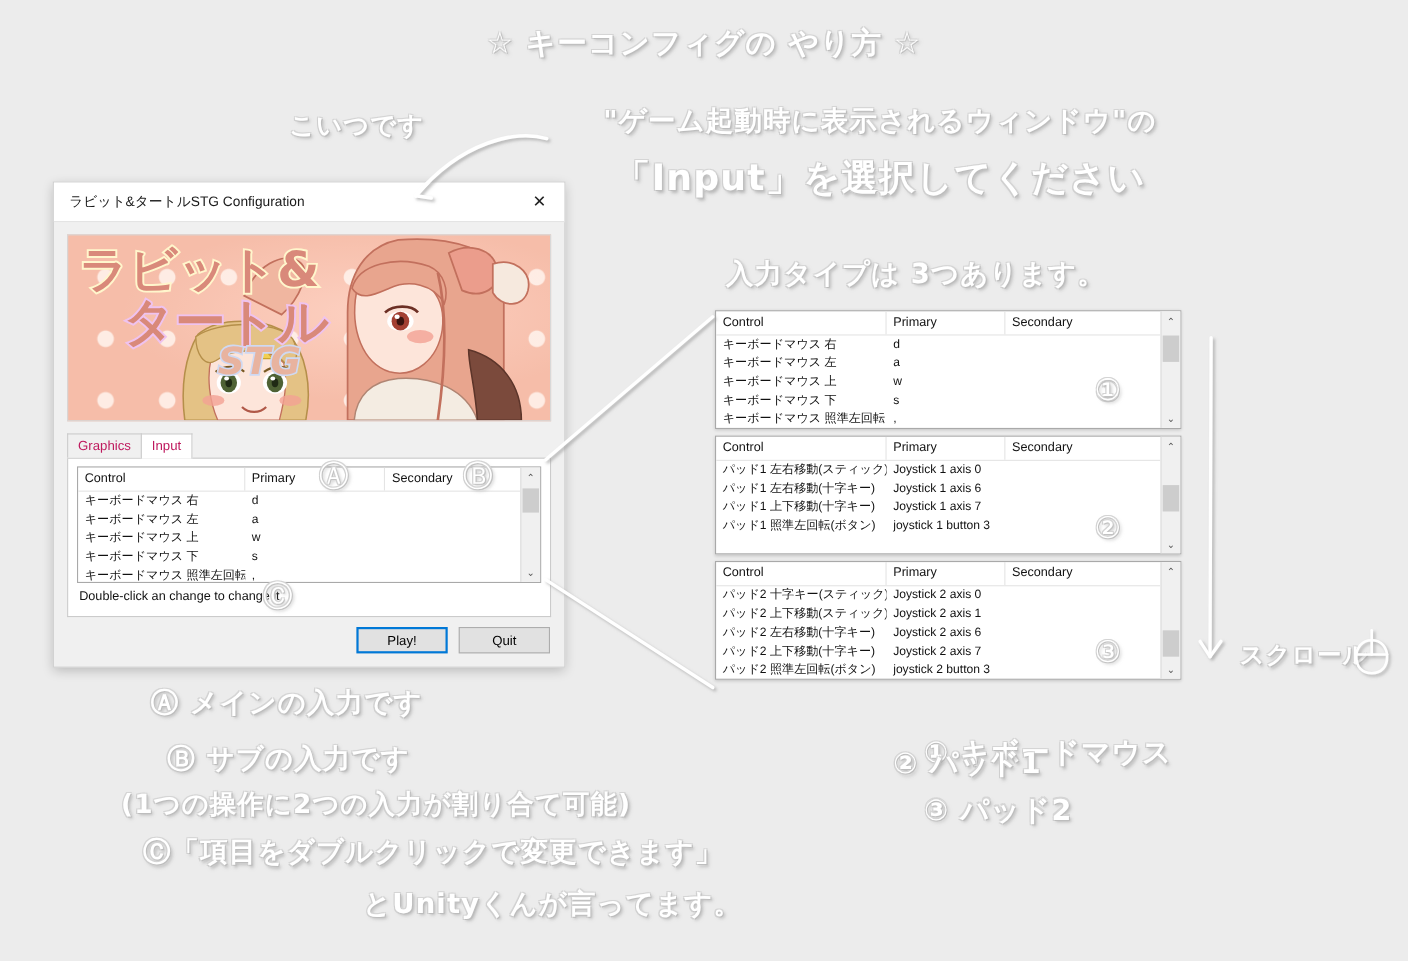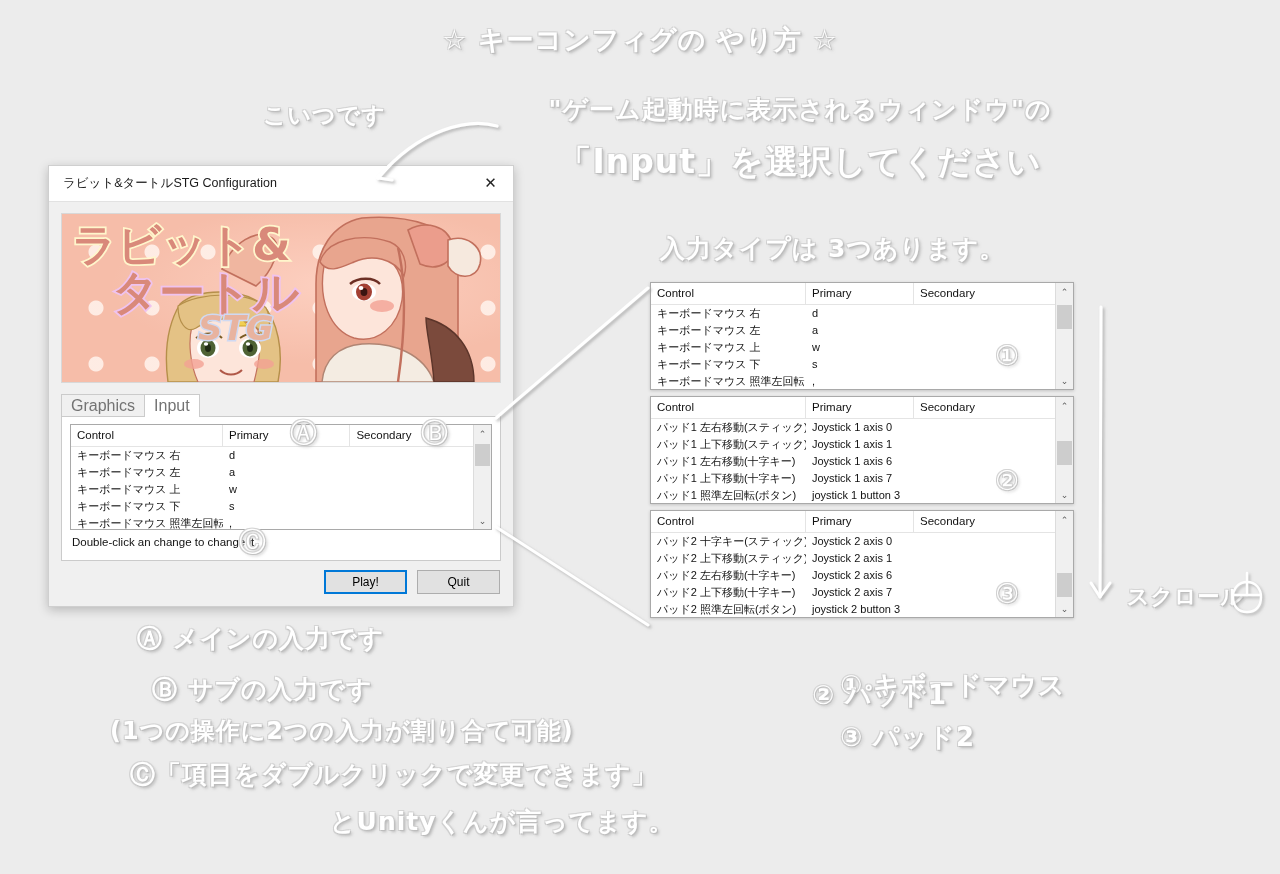--- a/index.html
+++ b/index.html
@@ -68,21 +68,21 @@
     position:absolute;left:6px;top:2px;width:260px;height:130px;
   }
   .char{position:absolute;}
 
   
   #tabstrip{
     margin:11px 12px 0 12px;height:22px;display:flex;align-items:flex-end;
     border-bottom:1px solid #cbcbcb;position:relative;z-index:2;
   }
   .tab{
-    font-size:16px;color:#737373;padding:3px 9px 3px 9px;
+    font-size:12px;color:#be185d;padding:3px 9px 3px 9px;
     border:1px solid #cbcbcb;background:#f0f0f0;margin-right:-1px;
     border-bottom:none;line-height:15px;
   }
   .tab.active{background:#fff;position:relative;top:1px;padding-bottom:4px;}
 
   
   #tabpane{
     margin:0 12px;background:#fff;border:1px solid #cbcbcb;border-top:none;
     height:144px;box-sizing:border-box;padding:7px 8px 0 8px;position:relative;
   }
@@ -392,25 +392,20 @@
       <div class="hcell col-ctrl">Control</div>
       <div class="hcell col-pri">Primary</div>
       <div class="hcell col-sec" style="border-right:none;">Secondary</div>
     </div>
     <div class="lb-row">
       <div class="cell col-ctrl">パッド1 左右移動(スティック)</div>
       <div class="cell col-pri">Joystick 1 axis 0</div>
       <div class="cell col-sec"></div>
     </div>
     <div class="lb-row">
-      <div class="cell col-ctrl">パッド1 上下移動(スティック)</div>
-      <div class="cell col-pri">Joystick 1 axis 1</div>
-      <div class="cell col-sec"></div>
-    </div>
-    <div class="lb-row">
       <div class="cell col-ctrl">パッド1 左右移動(十字キー)</div>
       <div class="cell col-pri">Joystick 1 axis 6</div>
       <div class="cell col-sec"></div>
     </div>
     <div class="lb-row">
       <div class="cell col-ctrl">パッド1 上下移動(十字キー)</div>
       <div class="cell col-pri">Joystick 1 axis 7</div>
       <div class="cell col-sec"></div>
     </div>
     <div class="lb-row">

